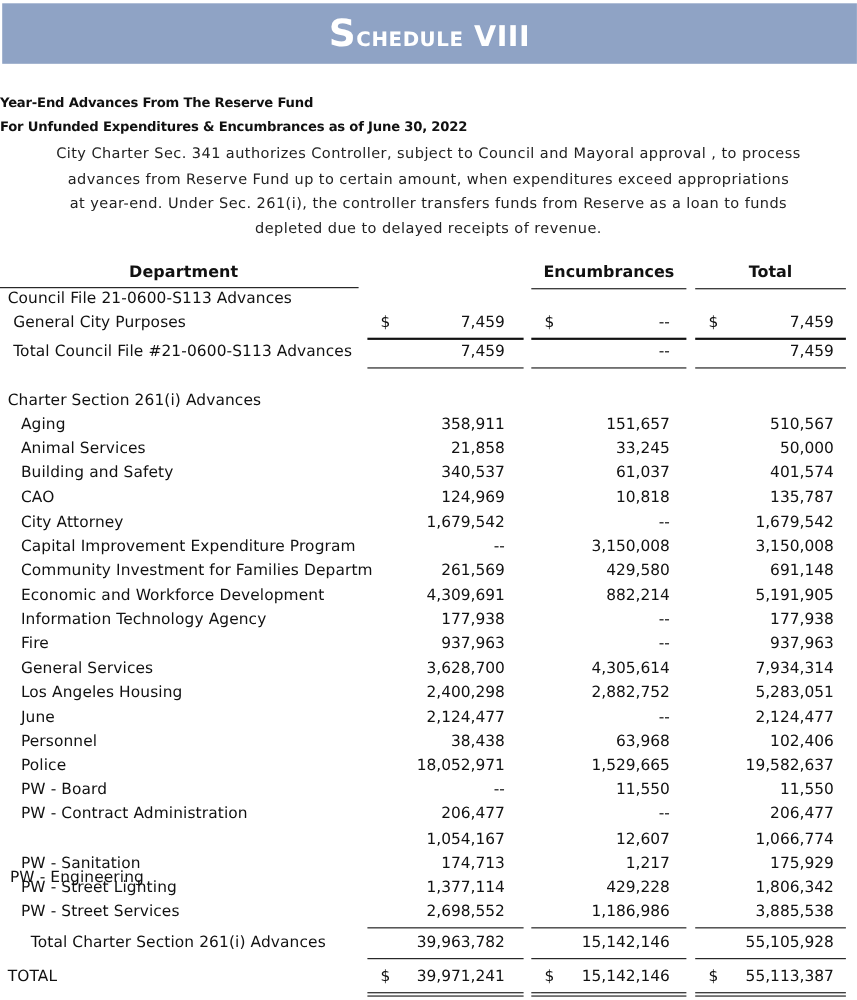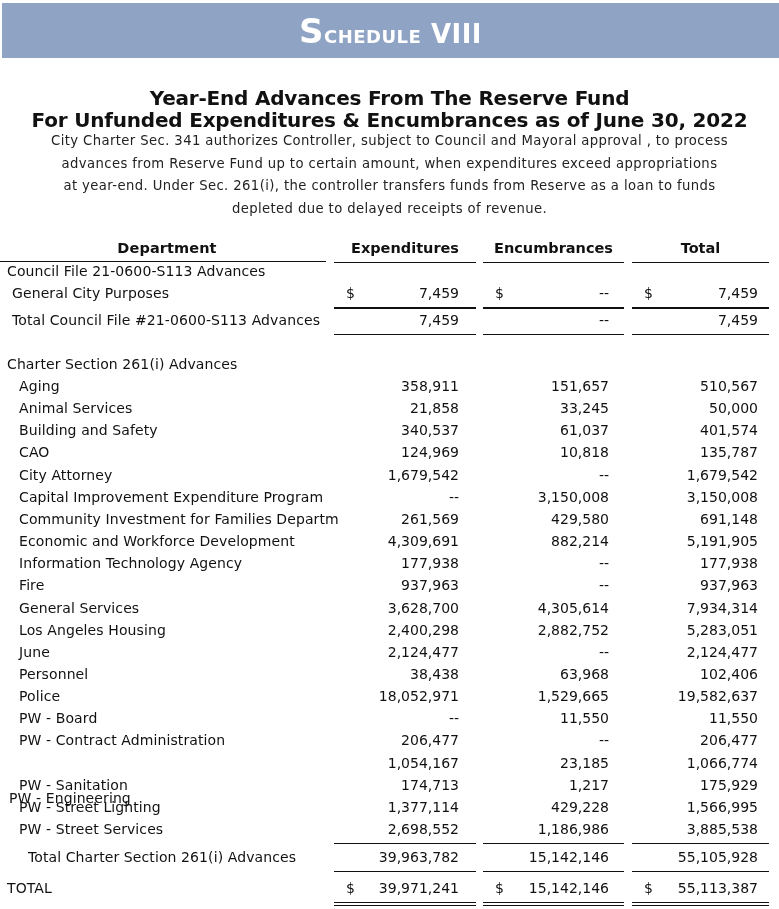--- a/index.html
+++ b/index.html
@@ -3,22 +3,22 @@
 <meta charset="utf-8">
 <style>
   html, body { margin:0; padding:0; background:#ffffff; }
   body { width:779px; height:909px; position:relative; overflow:hidden;
          font-family:"DejaVu Sans", sans-serif; color:#111; }
   .banner { position:absolute; left:2px; top:3px; width:777px; height:55px;
             background:#8fa3c5; display:flex; align-items:center; justify-content:center; }
   .banner-title { color:#ffffff; font-family:"DejaVu Sans", sans-serif; font-weight:bold;
                   font-size:26px; letter-spacing:0.5px; font-variant:small-caps; }
   .banner-title .big { font-size:34px; }
-  .heading { position:absolute; left:0; width:779px; text-align:center;
-             font-weight:bold; font-size:20px; letter-spacing:-0.2px; }
+  .heading { position:absolute; left:0; width:779px; 
+             font-weight:bold; font-size:12px; letter-spacing:-0.2px; }
   .h1 { top:86px; }
   .h2 { top:108px; }
   .desc { position:absolute; left:0; top:130px; width:779px; text-align:center;
           font-size:13.2px; line-height:22.5px; letter-spacing:0.4px; color:#222; }
   .desc div { white-space:nowrap; }
   .row { position:absolute; left:0; width:779px; height:22px; font-size:14px; }
   .row .label { position:absolute; top:0; white-space:nowrap; letter-spacing:0.1px; }
   .cell { position:absolute; top:0; height:22px; }
   .cell .amt { position:absolute; right:6px; top:0; white-space:nowrap; }
   .cell .cur { position:absolute; left:12px; top:0; }
@@ -50,23 +50,20 @@
 <div class="desc">
   <div>City Charter Sec. 341 authorizes Controller, subject to Council and Mayoral approval , to process</div>
   <div>advances  from Reserve Fund up to certain amount, when expenditures exceed appropriations</div>
   <div>at year-end.  Under Sec. 261(i), the controller transfers funds from Reserve as a loan to funds</div>
   <div>depleted due to delayed  receipts of revenue.</div>
 </div>
 
 <div class="row hdr" style="top:240px;">
   <div class="label">Department</div>
   <div class="dept-line"></div>
-  <div class="cell c1">
-      <span>Expenditures</span>
-    </div>
   <div class="cell c2">
       <span>Encumbrances</span>
     </div>
   <div class="cell c3">
       <span>Total</span>
     </div>
 </div>
 
 <div class="row" style="top:263px;">
   <div class="label" style="left:7px;">Council File 21-0600-S113 Advances</div>
@@ -307,21 +304,21 @@
       <div class="cell c3">
         <span class="amt">206,477</span>
       </div>
     </div>
     <div class="row" style="top: 754.5px;">
       <div class="label" style="left:9px;margin-top:35px;">PW - Engineering</div>
       <div class="cell c1">
         <span class="amt">1,054,167</span>
       </div>
       <div class="cell c2">
-        <span class="amt">23,185</span>
+        <span class="amt">12,607</span>
       </div>
       <div class="cell c3">
         <span class="amt">1,066,774</span>
       </div>
     </div>
     <div class="row" style="top: 776.7px;">
       <div class="label" style="left:19px;">PW - Sanitation</div>
       <div class="cell c1">
         <span class="amt">174,713</span>
       </div>
@@ -334,21 +331,21 @@
     </div>
     <div class="row" style="top: 798.8px;">
       <div class="label" style="left:19px;">PW - Street Lighting</div>
       <div class="cell c1">
         <span class="amt">1,377,114</span>
       </div>
       <div class="cell c2">
         <span class="amt">429,228</span>
       </div>
       <div class="cell c3">
-        <span class="amt">1,566,995</span>
+        <span class="amt">1,806,342</span>
       </div>
     </div>
     <div class="row" style="top: 821px;">
       <div class="label" style="left:19px;">PW - Street Services</div>
       <div class="cell c1 ul-thin">
         <span class="amt">2,698,552</span>
       </div>
       <div class="cell c2 ul-thin">
         <span class="amt">1,186,986</span>
       </div>

